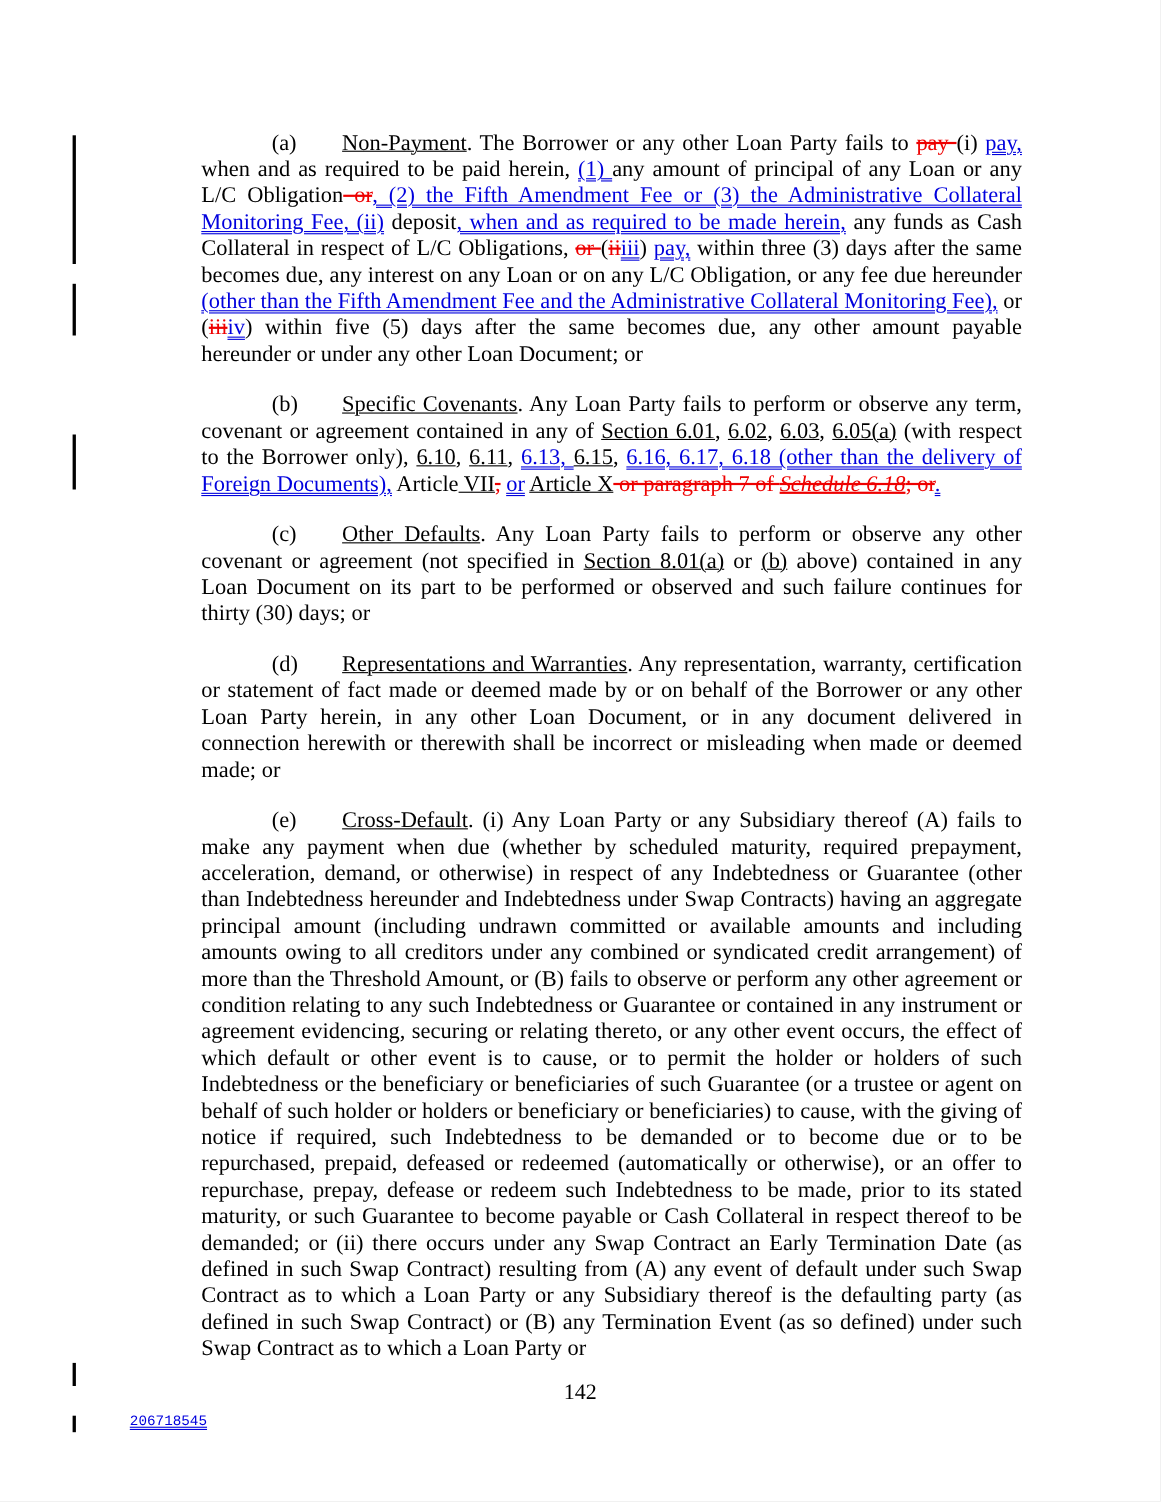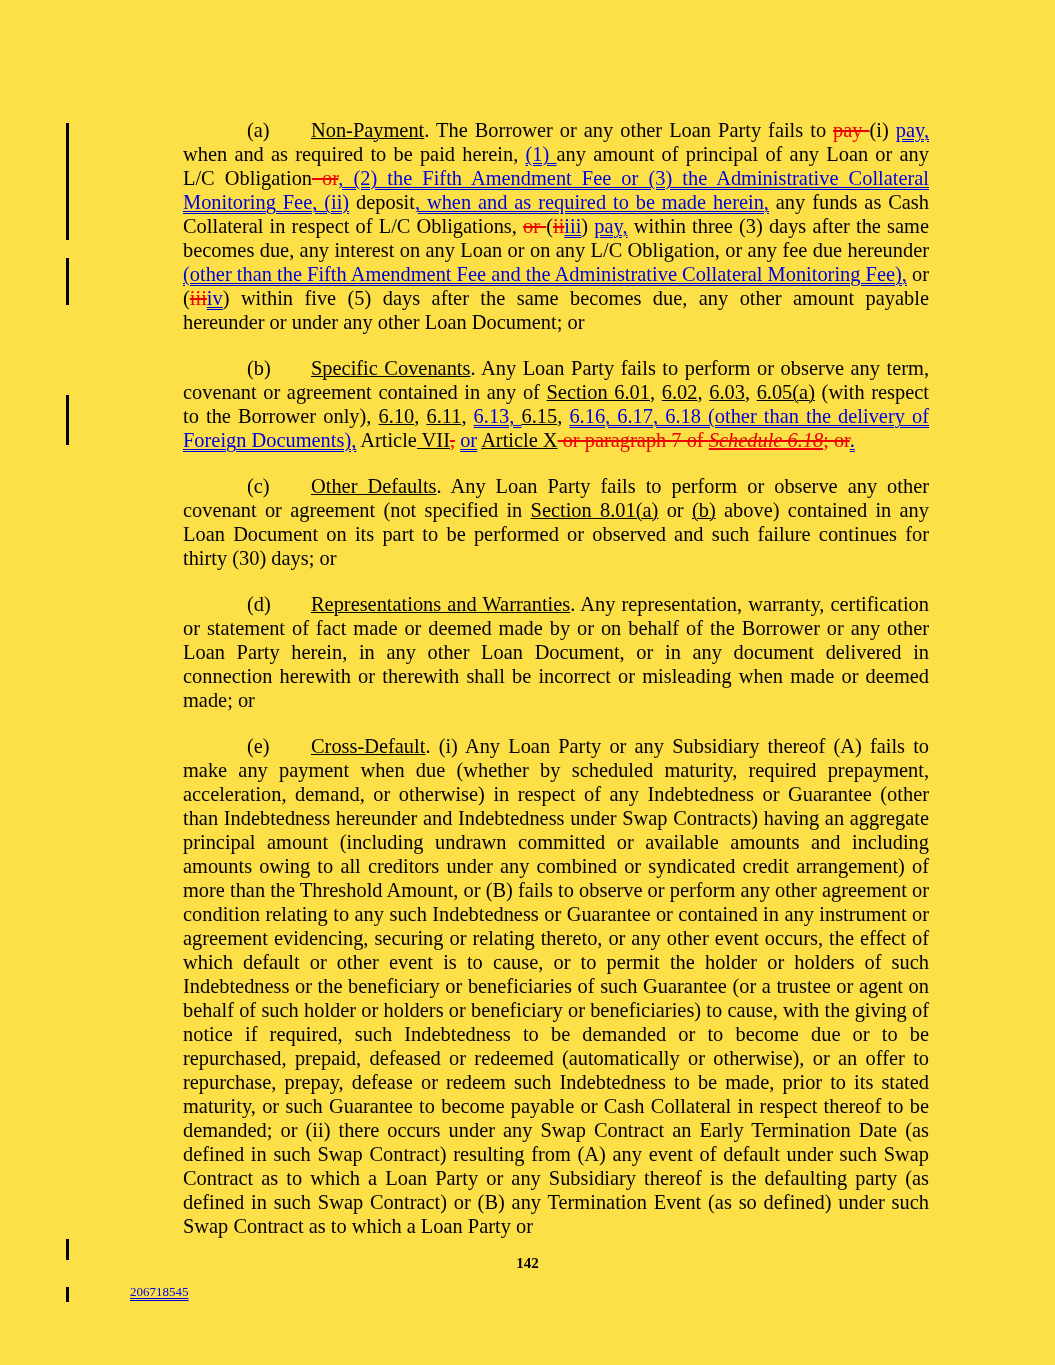--- a/index.html
+++ b/index.html
@@ -1,20 +1,20 @@
 <!DOCTYPE html>
 <html style="--color-insert: #0000dd; --color-delete: #ee0000; --color-text: #000000;"><head>
 <meta charset="utf-8">
 <style>
   html,body { margin:0; padding:0; background:#e8e8e8; }
   .page {
     position:relative;
     width:1055px; height:1365px;
     margin:0 auto;
-    background:#fde047;
+    background:#ffffff;
     font-family:"Liberation Serif", serif;
     font-size:20.4px;
     color:#000;
     overflow:hidden;
   }
   .doc-body {
     position:absolute;
     left:183px; top:118px;
     width:746px;
   }
@@ -38,33 +38,33 @@
   .seg-delu  { color:var(--color-delete,#ee0000); text-decoration-line:line-through underline; text-decoration-thickness:1.5px;font-style:italic; }
   .change-bar {
     position:absolute;
     left:66px; width:2.5px;
     background:#000;
   }
   .page-number {
     position:absolute;
     left:0; right:0; top:1255px;
     text-align:center;
-    font-size:15px;
+    font-size:20px;
     color:#000;
-    font-weight:bold;
   }
   .footer-id {
     position:absolute;
-    left:130px; top:1284px;
+    left:118px; top:1284px;
     font-size:13px;
     color:var(--color-insert,#0000dd);
     text-decoration-line:underline;
     text-decoration-style:double;
     text-decoration-thickness:1px;
     text-underline-offset:2px;
+    font-family:Liberation Mono, monospace;
   }
 </style>
 </head>
 <body>
 
 <div class="page">
   <div>
       <div class="change-bar" style="top: 123px; height: 117px;"></div>
       <div class="change-bar" style="top: 258px; height: 47px;"></div>
       <div class="change-bar" style="top: 395px; height: 50px;"></div>

